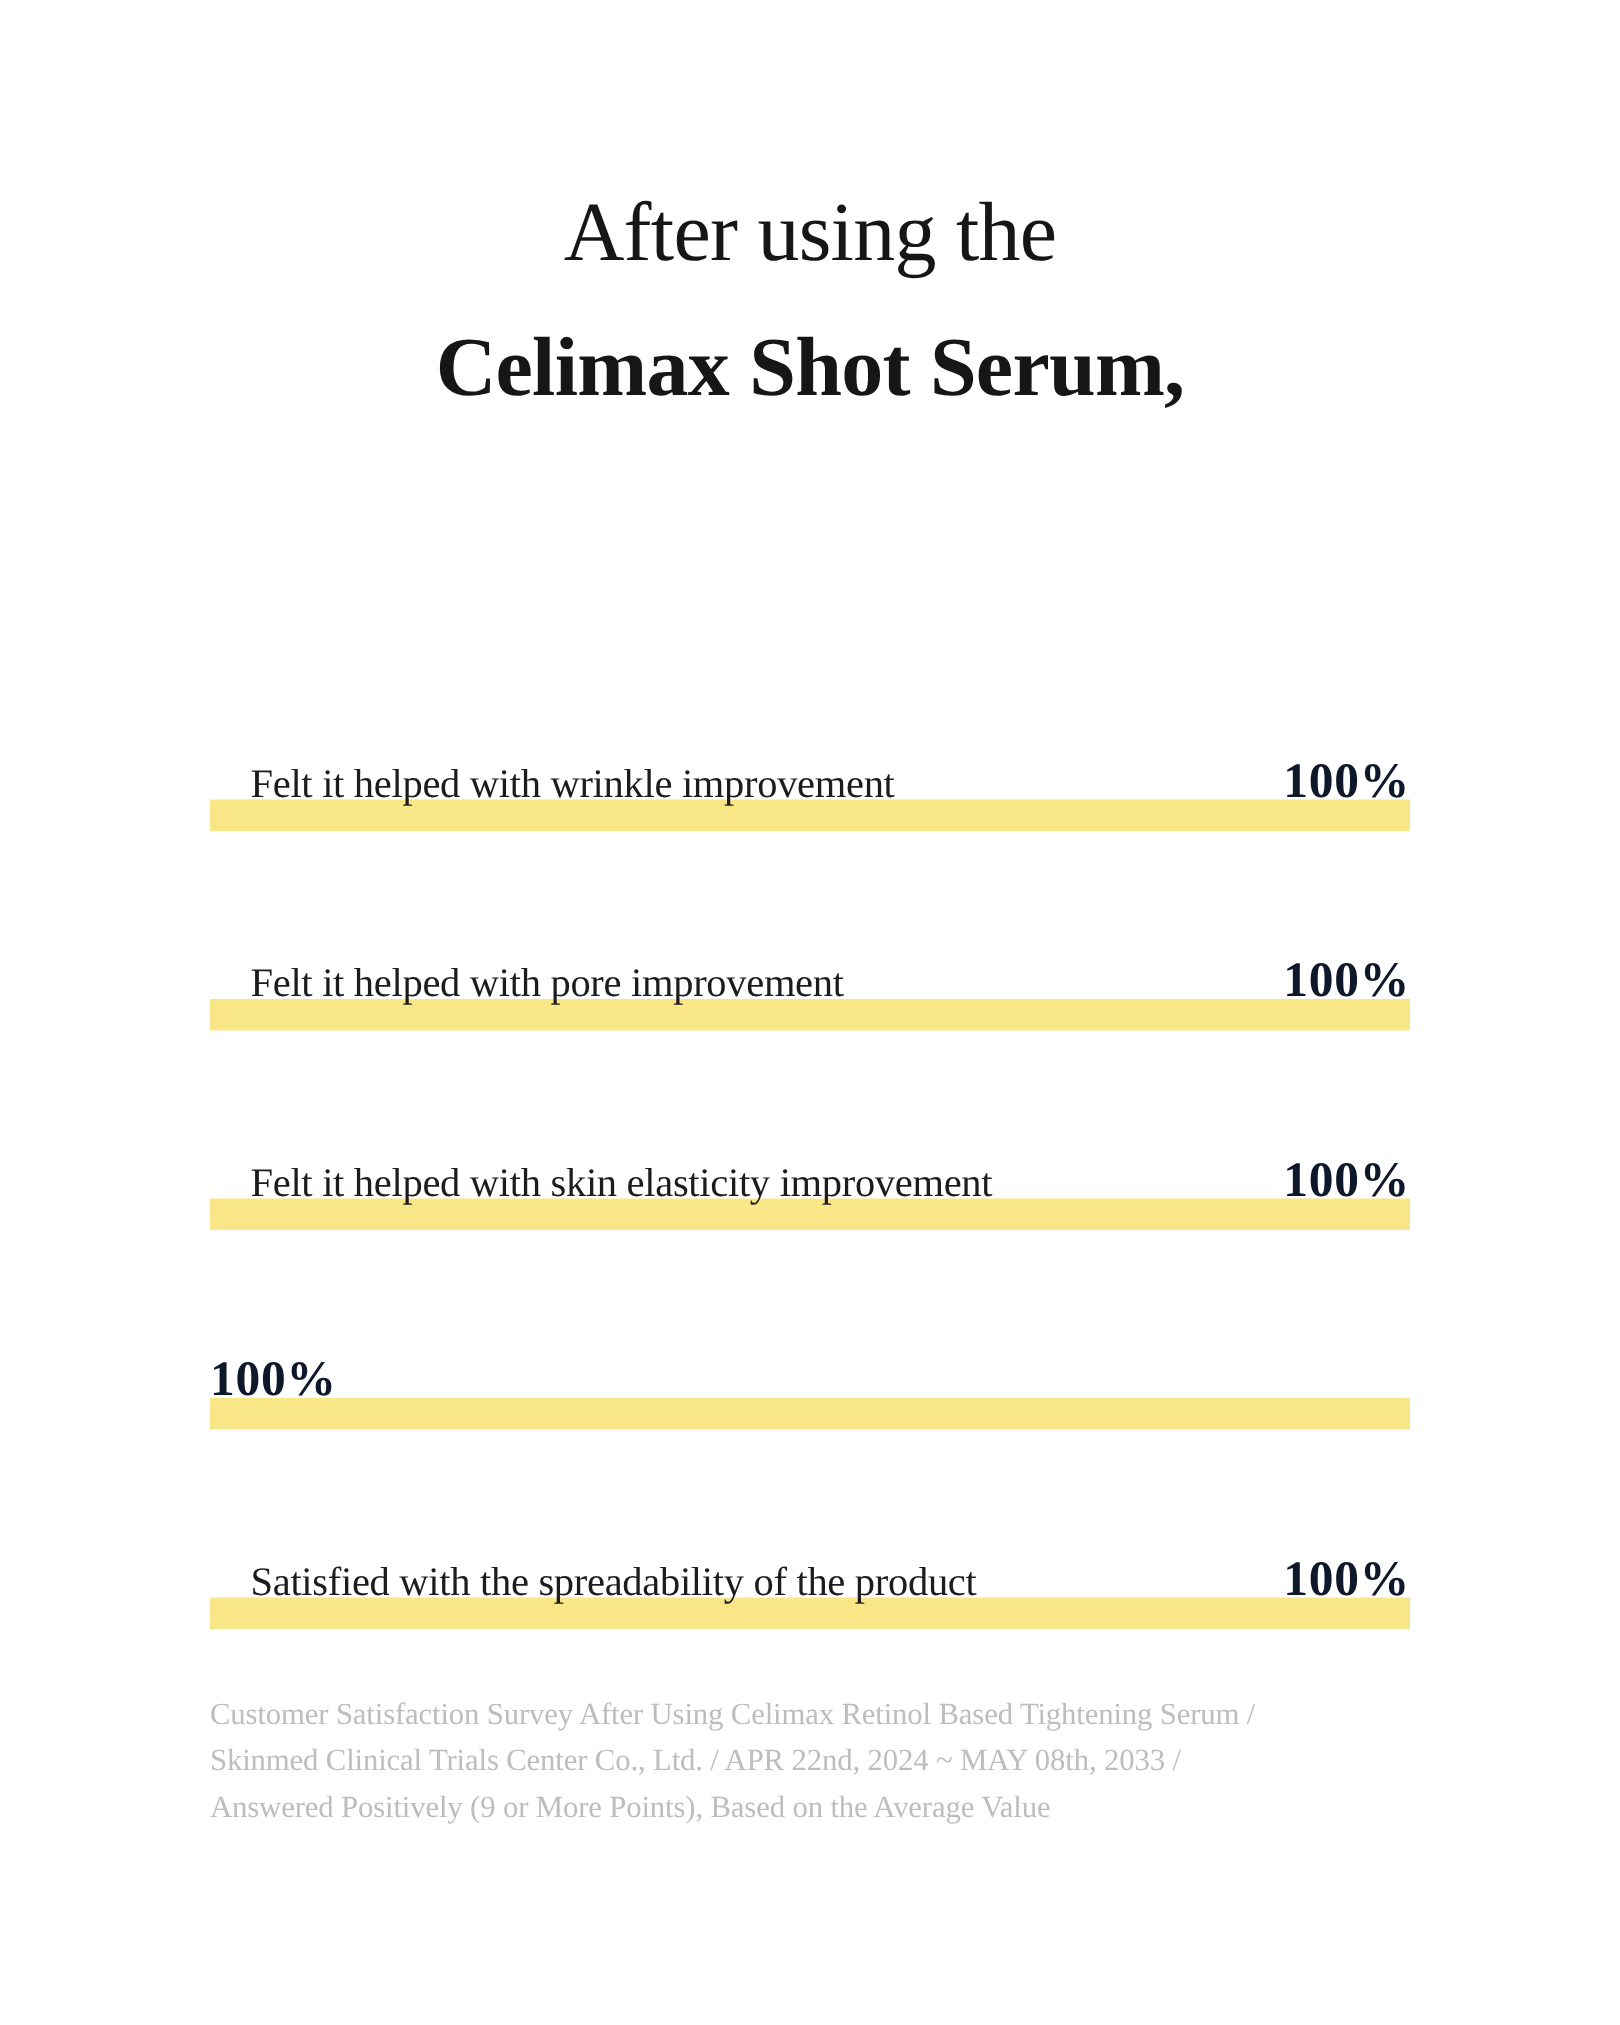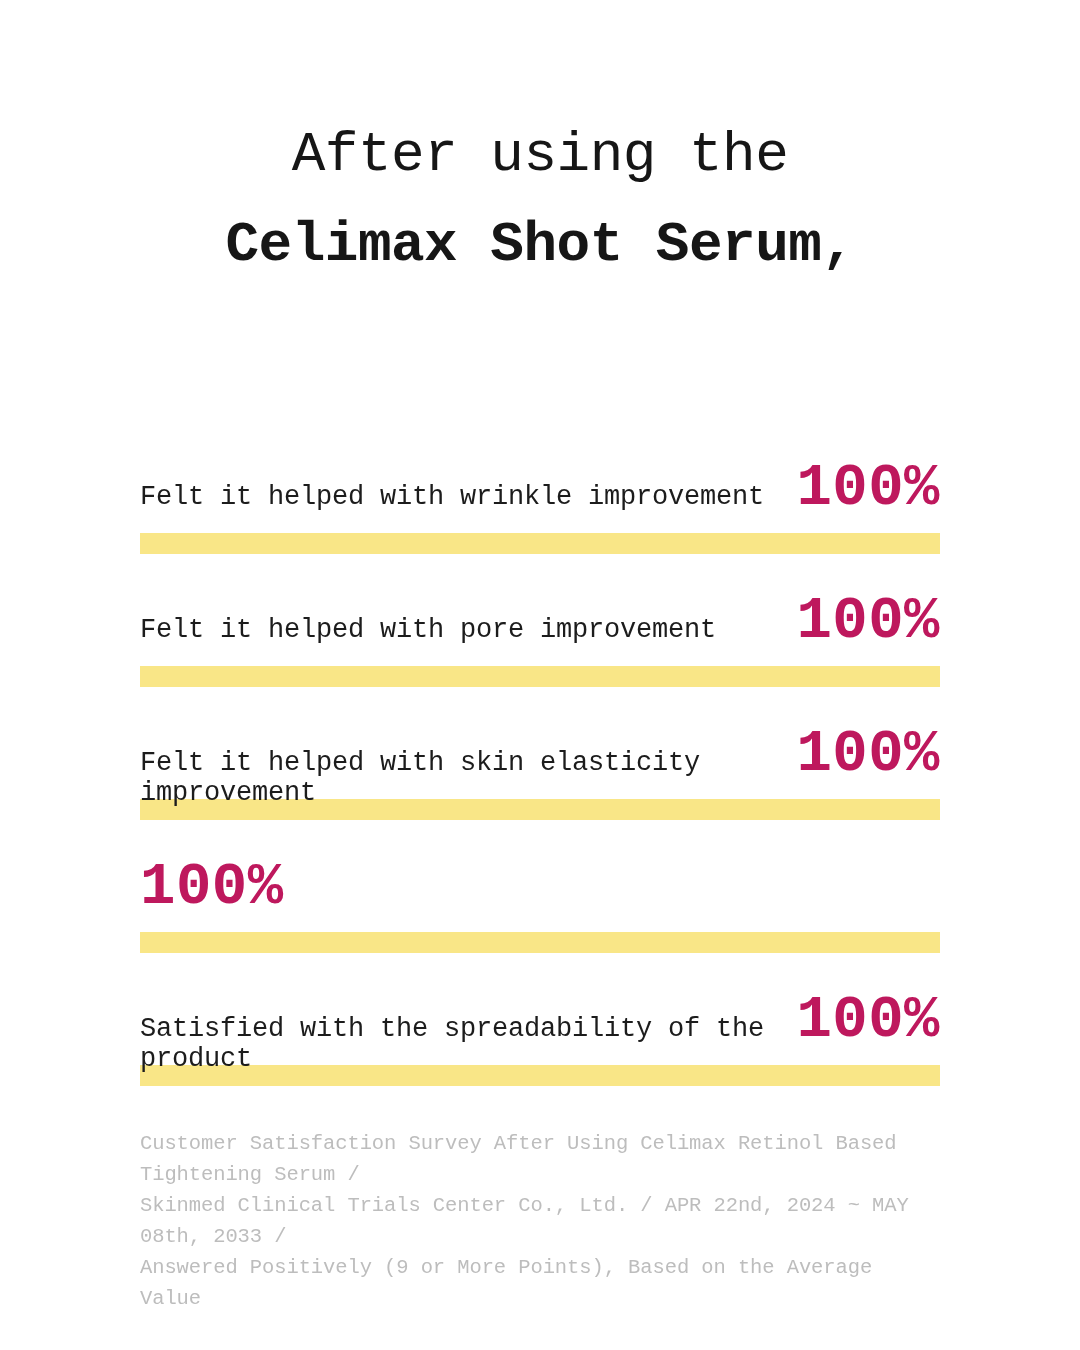--- a/index.html
+++ b/index.html
@@ -5,21 +5,21 @@
   html, body {
     margin: 0;
     padding: 0;
     background: #ffffff;
   }
   .canvas {
     position: relative;
     width: 1080px;
     height: 1350px;
     background: #ffffff;
-    font-family: Liberation Mono, monospace;
+    font-family: Liberation Serif, serif;
     color: #1a1a1a;
     overflow: hidden;
   }
   .title-block {
     position: absolute;
     top: 110px;
     left: 0;
     width: 1080px;
     text-align: center;
   }
@@ -47,26 +47,28 @@
     display: flex;
     justify-content: space-between;
     align-items: baseline;
     height: 56px;
   }
   .row-label {
     font-size: 27px;
     font-weight: 400;
     letter-spacing: -0.2px;
     color: #1c1c1c;
+    margin-left: 27px;
   }
   .row-value {
-    font-size: 59px;
+    font-size: 33px;
     font-weight: 700;
     letter-spacing: 0.5px;
-    color: #be185d;
+    color: #0f172a;
+    margin-top: 48px;
   }
   .row-bar-track {
     margin-top: 22px;
     height: 21px;
     width: 100%;
   }
   .row-bar-fill {
     height: 100%;
     background: var(--bar-yellow, #F9E687);
   }

